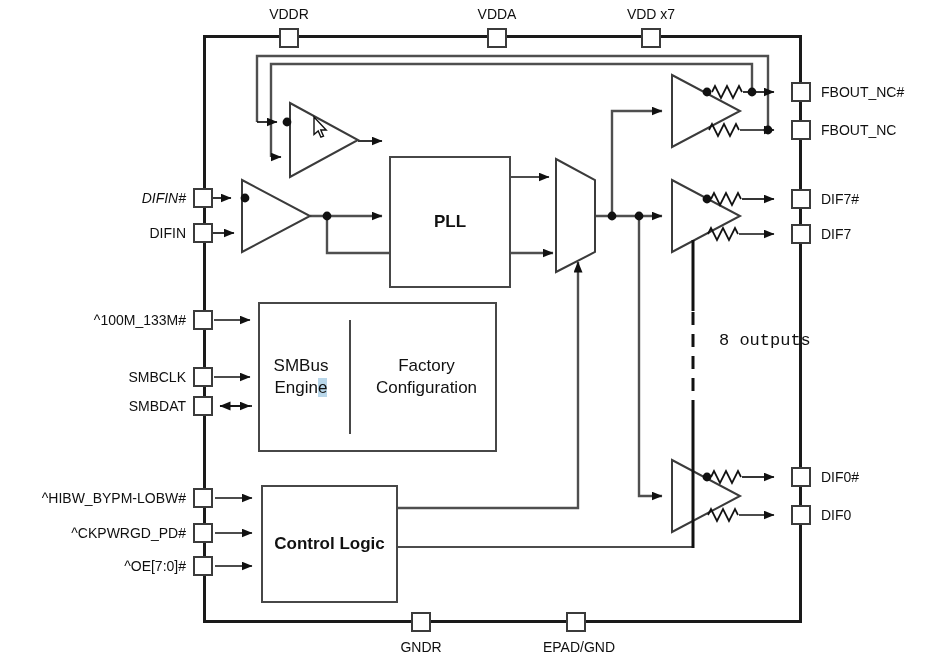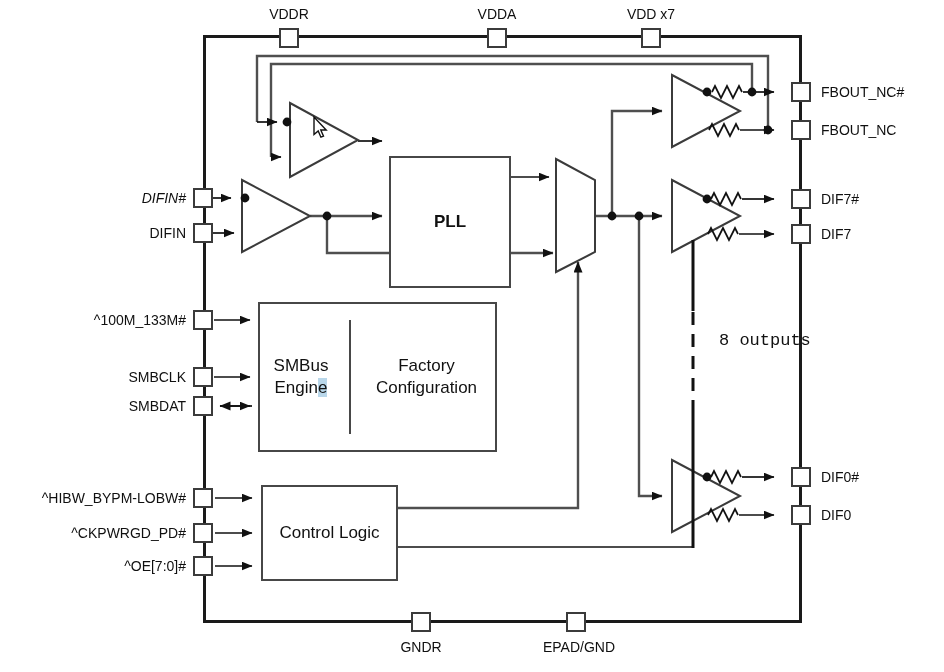--- a/index.html
+++ b/index.html
@@ -130,21 +130,21 @@
       </div>
     </div>
     <div class="cell" style="width:151px;">
       <div class="inner">
         <span>Factory</span><br>
         <span>Configuration</span>
       </div>
     </div>
   </div>
 
-  <div class="box" style="left:261px;top:485px;width:137px;height:96px;">
+  <div class="box" style="left:261px;top:485px;width:137px;height:118px;font-weight:bold;">
     <div class="inner">Control Logic</div>
   </div>
 
   <div class="note">8 outputs</div>
 
   <div class="pad" style="left:279px;top:28px;"></div>
   <div class="pad" style="left:487px;top:28px;"></div>
   <div class="pad" style="left:641px;top:28px;"></div>
 
   <div class="pad" style="left:193px;top:188px;"></div>

